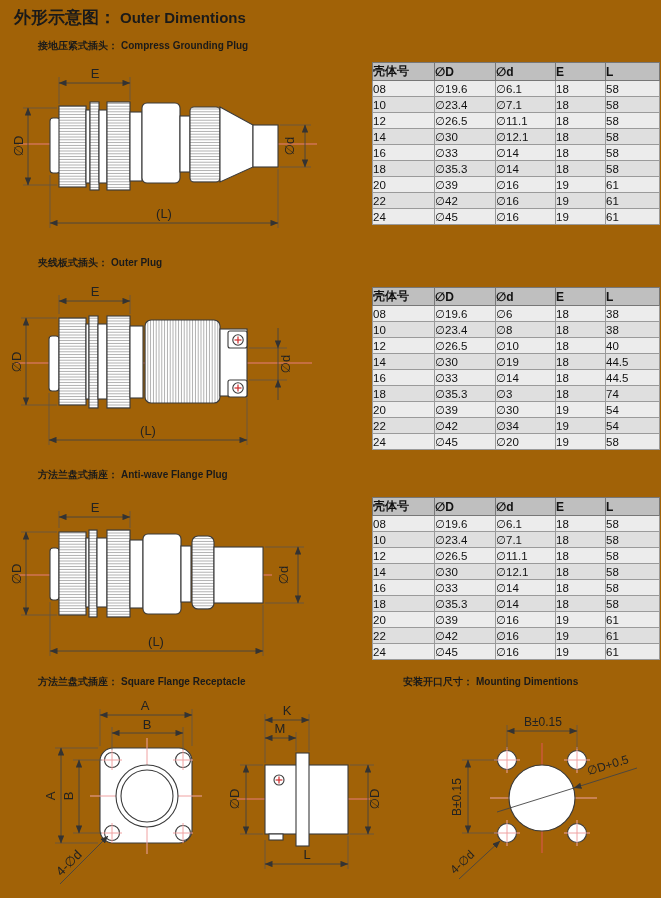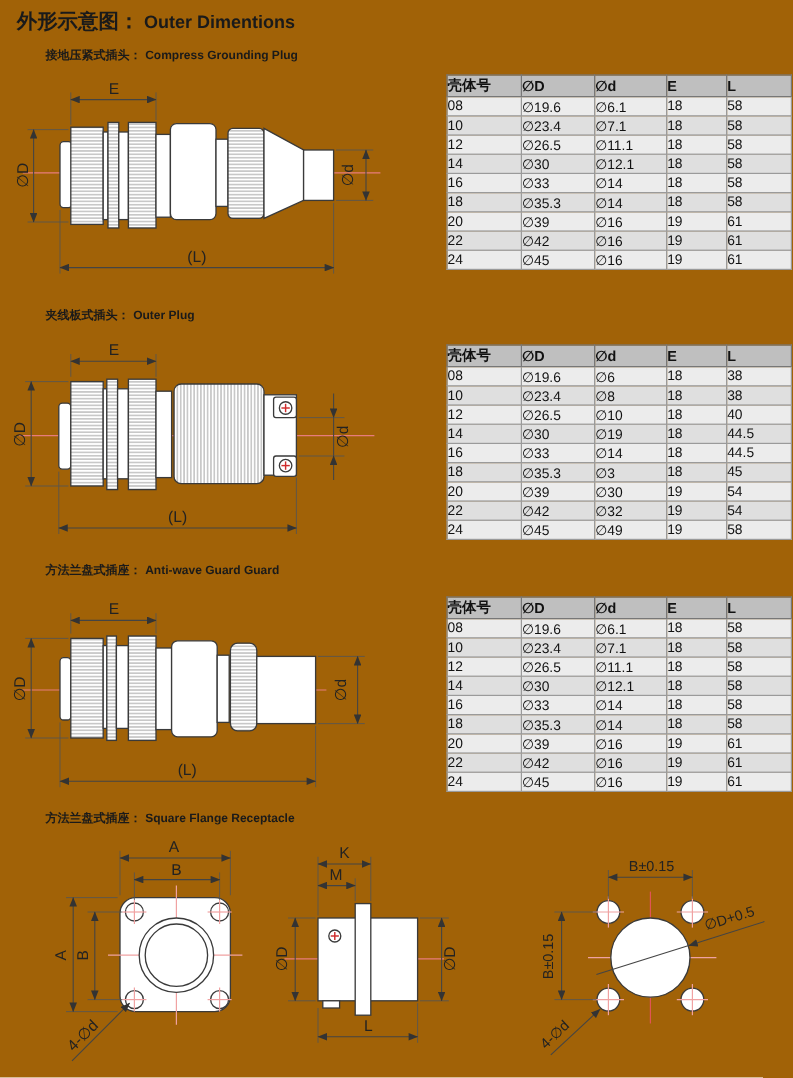--- a/index.html
+++ b/index.html
@@ -310,48 +310,48 @@
           <td>∅33</td>
           <td>∅14</td>
           <td>18</td>
           <td>44.5</td>
         </tr>
         <tr>
           <td>18</td>
           <td>∅35.3</td>
           <td>∅3</td>
           <td>18</td>
-          <td>45</td>
+          <td>74</td>
         </tr>
         <tr>
           <td>20</td>
           <td>∅39</td>
           <td>∅30</td>
           <td>19</td>
           <td>54</td>
         </tr>
         <tr>
           <td>22</td>
           <td>∅42</td>
-          <td>∅32</td>
+          <td>∅34</td>
           <td>19</td>
           <td>54</td>
         </tr>
         <tr>
           <td>24</td>
           <td>∅45</td>
-          <td>∅49</td>
+          <td>∅20</td>
           <td>19</td>
           <td>58</td>
         </tr>
       </tbody>
   </table>
 
   <div class="sec" style="left:38px; top:468px;">
-    <span class="zh">方法兰盘式插座：</span><span class="en">Anti-wave Guard Guard</span>
+    <span class="zh">方法兰盘式插座：</span><span class="en">Anti-wave Flange Plug</span>
   </div>
 
   <svg style="left:12px; top:484px;" width="345" height="185" viewBox="0 0 345 185">
     <defs>
       <marker id="a3" viewBox="0 0 10 8" refX="9.5" refY="4" markerWidth="9" markerHeight="7" orient="auto-start-reverse">
         <path d="M0 0L10 4L0 8z" fill="#333"></path>
       </marker>
       <pattern id="kh3" width="4" height="2.8" patternUnits="userSpaceOnUse">
         <rect width="4" height="2.8" fill="#fff"></rect>
         <line x1="0" y1="1.4" x2="4" y2="1.4" stroke="#8a8a8a" stroke-width="0.7"></line>
@@ -589,20 +589,23 @@
       <text class="dlbl" x="154" y="107" text-anchor="middle" transform="rotate(-90 154 107)">∅D</text>
     </g>
     <g>
       <line class="ext" x1="40" y1="148" x2="40" y2="177"></line>
       <line class="ext" x1="123" y1="144" x2="123" y2="177"></line>
       <line class="dim" x1="40" y1="172" x2="123" y2="172" marker-start="url(#a5)" marker-end="url(#a5)"></line>
       <text class="dlbl" x="82" y="167" text-anchor="middle">L</text>
     </g>
   </svg>
 
+  <div class="sec" style="left:403px; top:675px;">
+    <span class="zh">安装开口尺寸：</span><span class="en">Mounting Dimentions</span>
+  </div>
 
   <svg style="left:415px; top:693px;" width="245" height="205" viewBox="0 0 245 205">
     <defs>
       <marker id="a6" viewBox="0 0 10 8" refX="9.5" refY="4" markerWidth="9" markerHeight="7" orient="auto-start-reverse">
         <path d="M0 0L10 4L0 8z" fill="#333"></path>
       </marker>
     </defs>
     <g>
       <line class="pink" x1="75" y1="105" x2="182" y2="105"></line>
       <line class="redline" x1="127" y1="50" x2="127" y2="160"></line>

